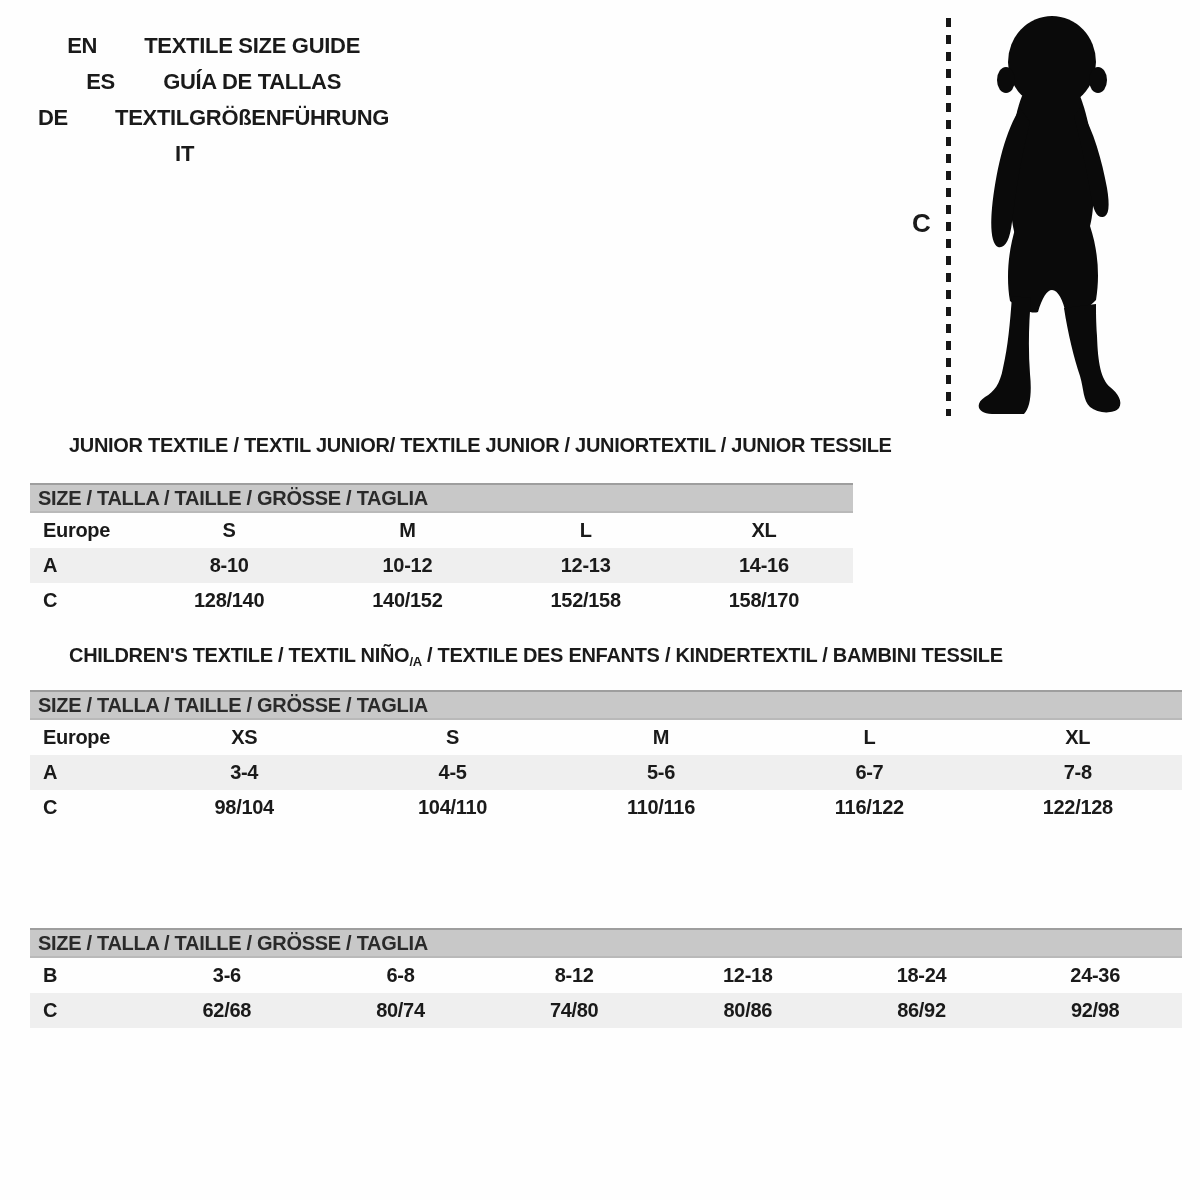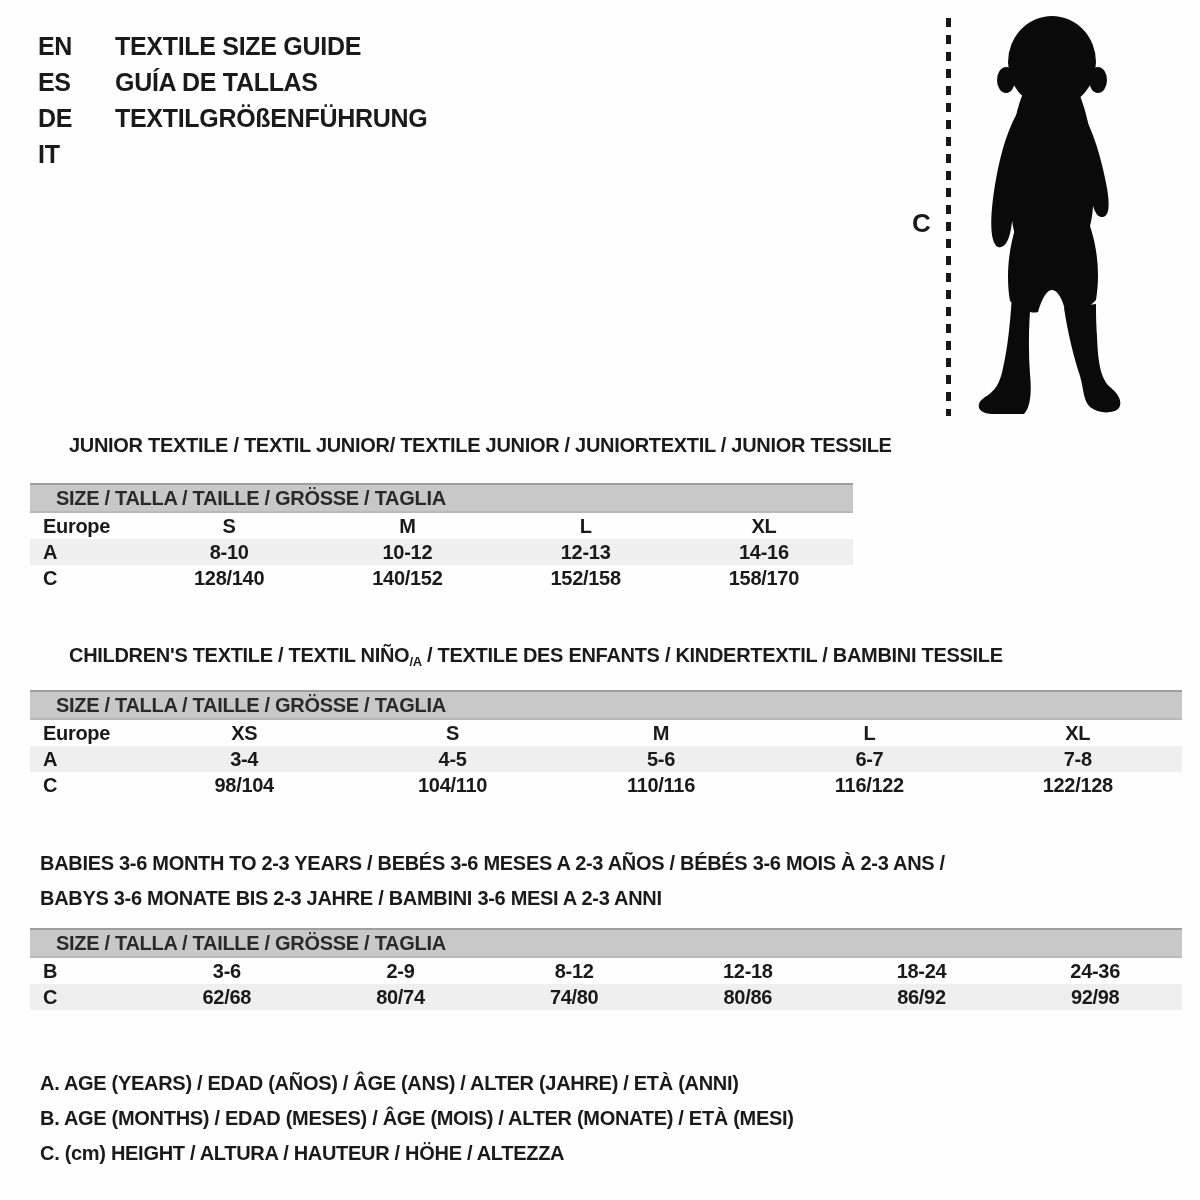--- a/index.html
+++ b/index.html
@@ -8,45 +8,45 @@
     width:1200px;height:1200px;
     background:#fefefe;
     font-family:"Liberation Sans", sans-serif;
     font-weight:bold;
     color:#1a1a1a;
     overflow:hidden;
     letter-spacing:-0.3px;
   }
   
   .langs{position:absolute;left:38px;top:28px;}
-  .lang-row{display:flex;font-size:25px;line-height:36px;}
+  .lang-row{display:flex;font-size:22px;line-height:36px;justify-content:center;}
   .lang-code{width:77px;flex:0 0 77px;}
   .lang-title{white-space:nowrap;}
   
   .measure-line{
     position:absolute;left:946px;top:18px;width:5px;height:398px;
     background:repeating-linear-gradient(to bottom,#161616 0 9px,transparent 9px 17px);
   }
   .measure-label{position:absolute;left:912px;top:208px;font-size:26px;}
   .silhouette{position:absolute;left:970px;top:16px;width:172px;height:405px;}
   
   .section-title{position:absolute;font-size:20px;white-space:nowrap;margin-left:29px;}
   .section-title .sub{font-size:13px;vertical-align:-4px;}
   .babies-title{position:absolute;font-size:20px;line-height:35px;white-space:nowrap;}
   .stable{position:absolute;}
   .size-bar{
     height:26px;
     background:#c8c8c8;
     border-top:2px solid #9e9e9e;
     border-bottom:2px solid #b9b9b9;
     font-size:20px;line-height:26px;
-    padding-left:26px;
+    padding-left:8px;
     color:#2a2a2a;
   }
-  .trow{display:grid;height:26px;align-items:center;font-size:20px;}
+  .trow{display:grid;height:35px;align-items:center;font-size:20px;}
   .trow.shaded{background:#efefef;}
   .tlabel{padding-left:13px;text-align:left;}
   .tcell{text-align:center;}
   
   .notes{position:absolute;left:40px;top:1066px;font-size:20px;line-height:35px;}
   .note-line{white-space:nowrap;}
 </style>
 </head>
 <body>
 
@@ -140,47 +140,38 @@
           <div class="tlabel">C</div>
           <div class="tcell">98/104</div>
           <div class="tcell">104/110</div>
           <div class="tcell">110/116</div>
           <div class="tcell">116/122</div>
           <div class="tcell">122/128</div>
         </div>
       </div>
   </div>
 
-  <div class="babies-title" style="left:40px;top:846px;">
-    <div>BABIES 3-6 MONTH TO 2-3 YEARS / BEBÉS 3-6 MESES A 2-3 AÑOS / BÉBÉS 3-6 MOIS À 2-3 ANS /</div>
-    <div>BABYS 3-6 MONATE BIS 2-3 JAHRE / BAMBINI 3-6 MESI A 2-3 ANNI</div>
-  </div>
   <div class="stable" style="left:30px;top:928px;width:1152px;">
     <div class="size-bar">SIZE / TALLA / TAILLE / GRÖSSE / TAGLIA</div>
     <div>
         <div class="trow" style="grid-template-columns: 110px repeat(6, 1fr);">
           <div class="tlabel">B</div>
           <div class="tcell">3-6</div>
-          <div class="tcell">2-9</div>
+          <div class="tcell">6-8</div>
           <div class="tcell">8-12</div>
           <div class="tcell">12-18</div>
           <div class="tcell">18-24</div>
           <div class="tcell">24-36</div>
         </div>
         <div class="trow shaded" style="grid-template-columns: 110px repeat(6, 1fr);">
           <div class="tlabel">C</div>
           <div class="tcell">62/68</div>
           <div class="tcell">80/74</div>
           <div class="tcell">74/80</div>
           <div class="tcell">80/86</div>
           <div class="tcell">86/92</div>
           <div class="tcell">92/98</div>
         </div>
       </div>
   </div>
 
-  <div class="notes">
-      <div class="note-line">A. AGE (YEARS) / EDAD (AÑOS) / ÂGE (ANS) / ALTER (JAHRE) / ETÀ (ANNI)</div>
-      <div class="note-line">B. AGE (MONTHS) / EDAD (MESES) / ÂGE (MOIS) / ALTER (MONATE) / ETÀ (MESI)</div>
-      <div class="note-line">C. (cm) HEIGHT / ALTURA / HAUTEUR / HÖHE / ALTEZZA</div>
-    </div>
 
 </div>
 
 </body></html>

